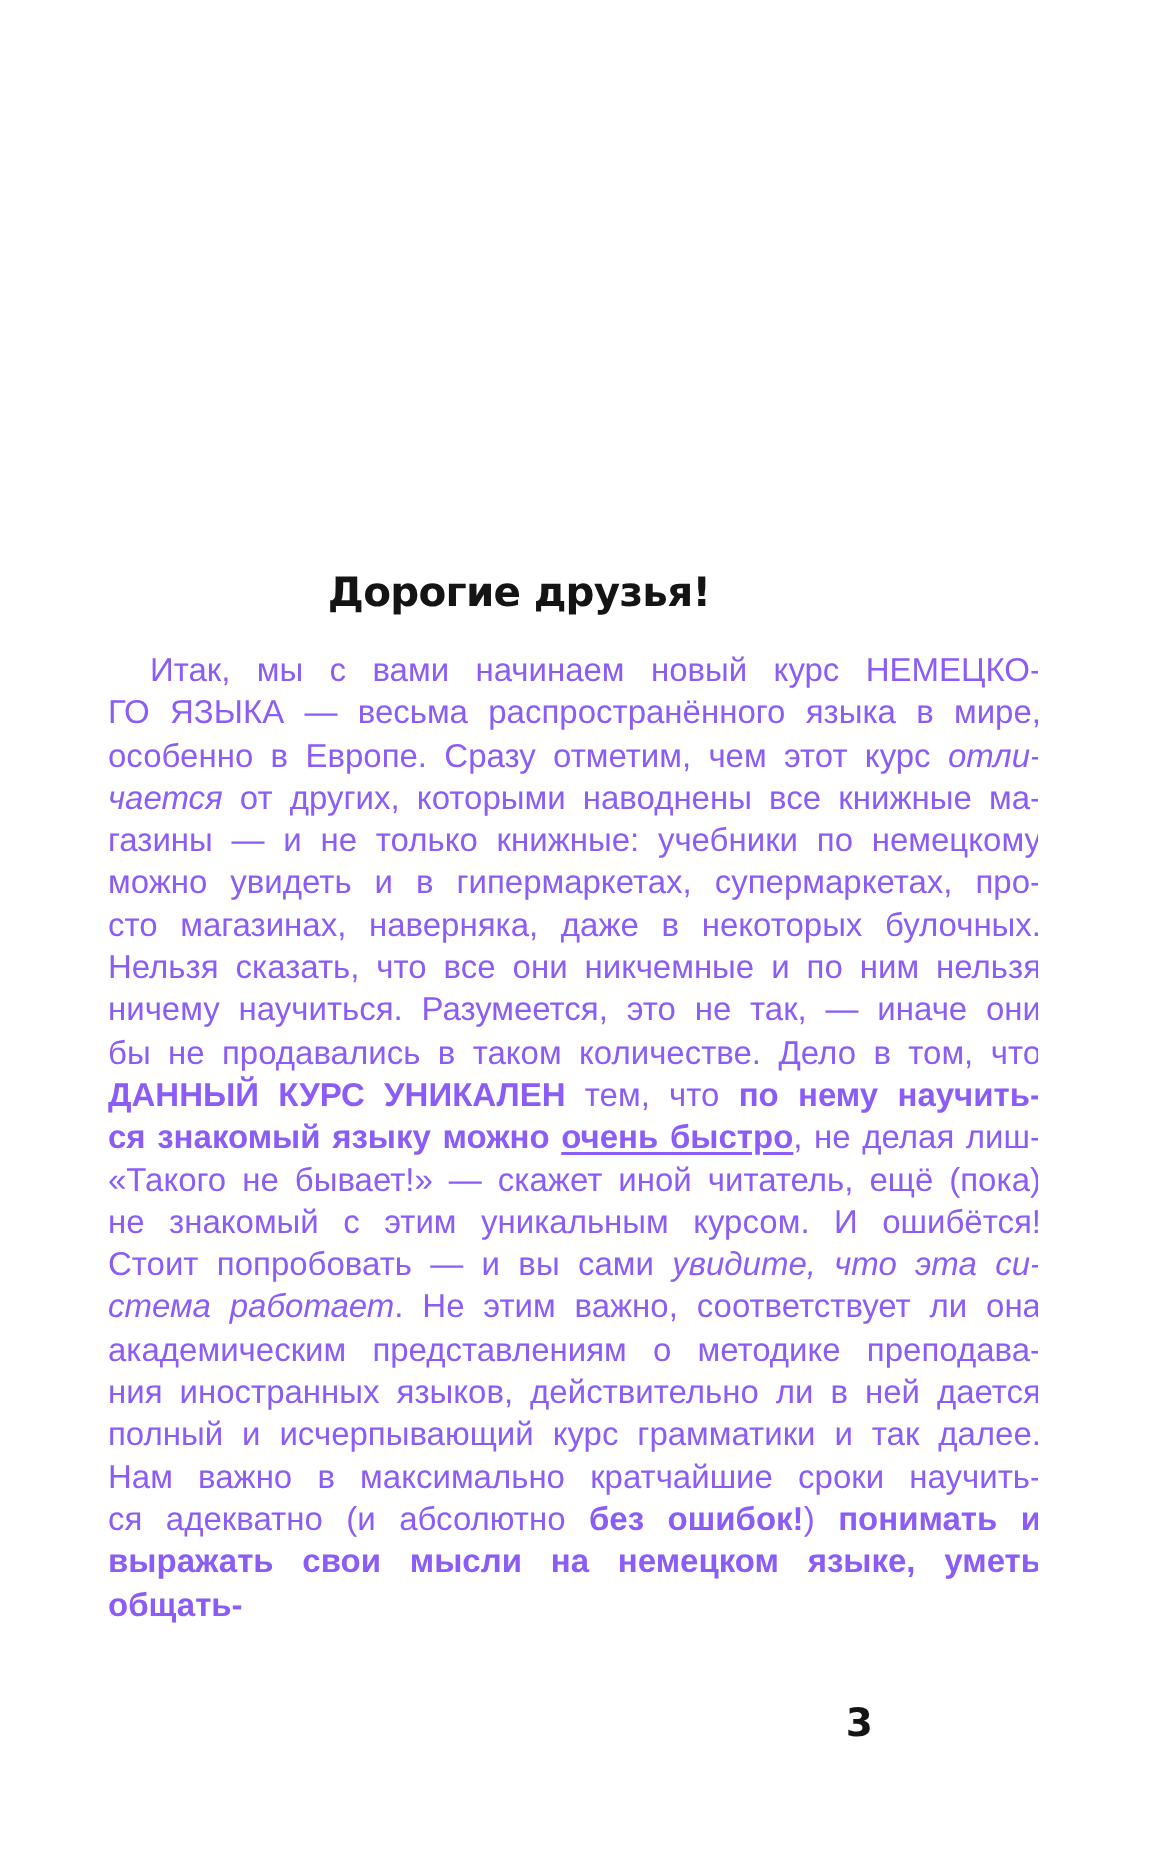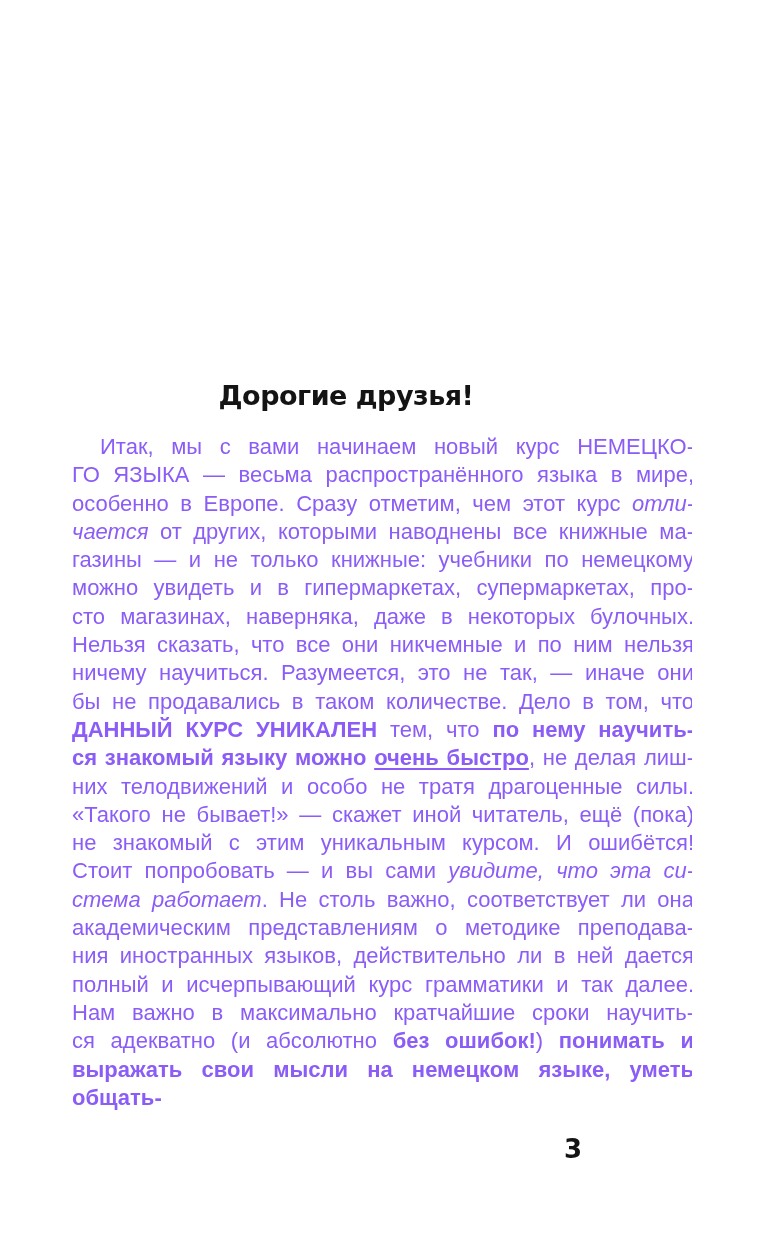--- a/index.html
+++ b/index.html
@@ -75,25 +75,24 @@
       <div class="line"><span class="regular">особенно в Европе. Сразу отметим, чем этот курс </span><span class="italic">отли-</span></div>
       <div class="line"><span class="italic">чается</span><span class="regular"> от других, которыми наводнены все книжные ма-</span></div>
       <div class="line"><span class="regular">газины — и не только книжные: учебники по немецкому</span></div>
       <div class="line"><span class="regular">можно увидеть и в гипермаркетах, супермаркетах, про-</span></div>
       <div class="line"><span class="regular">сто магазинах, наверняка, даже в некоторых булочных.</span></div>
       <div class="line"><span class="regular">Нельзя сказать, что все они никчемные и по ним нельзя</span></div>
       <div class="line"><span class="regular">ничему научиться. Разумеется, это не так, — иначе они</span></div>
       <div class="line"><span class="regular">бы не продавались в таком количестве. Дело в том, что</span></div>
       <div class="line"><span class="bold">ДАННЫЙ КУРС УНИКАЛЕН</span><span class="regular"> тем, что </span><span class="bold">по нему научить-</span></div>
       <div class="line"><span class="bold">ся знакомый языку можно </span><span class="bold-underline">очень быстро</span><span class="regular">, не делая лиш-</span></div>
-      <div class="line"><span class="regular">них телодвижений и особо не тратя драгоценные силы.</span></div>
       <div class="line"><span class="regular">«Такого не бывает!» — скажет иной читатель, ещё (пока)</span></div>
       <div class="line"><span class="regular">не знакомый с этим уникальным курсом. И ошибётся!</span></div>
       <div class="line"><span class="regular">Стоит попробовать — и вы сами </span><span class="italic">увидите, что эта си-</span></div>
-      <div class="line"><span class="italic">стема работает</span><span class="regular">. Не столь важно, соответствует ли она</span></div>
+      <div class="line"><span class="italic">стема работает</span><span class="regular">. Не этим важно, соответствует ли она</span></div>
       <div class="line"><span class="regular">академическим представлениям о методике преподава-</span></div>
       <div class="line"><span class="regular">ния иностранных языков, действительно ли в ней дается</span></div>
       <div class="line"><span class="regular">полный и исчерпывающий курс грамматики и так далее.</span></div>
       <div class="line"><span class="regular">Нам важно в максимально кратчайшие сроки научить-</span></div>
       <div class="line"><span class="regular">ся адекватно (и абсолютно </span><span class="bold">без ошибок!</span><span class="regular">) </span><span class="bold">понимать и</span></div>
       <div class="line"><span class="bold">выражать свои мысли на немецком языке, уметь общать-</span></div>
     </div>
 
   <div class="page-number">3</div>
 </div>

